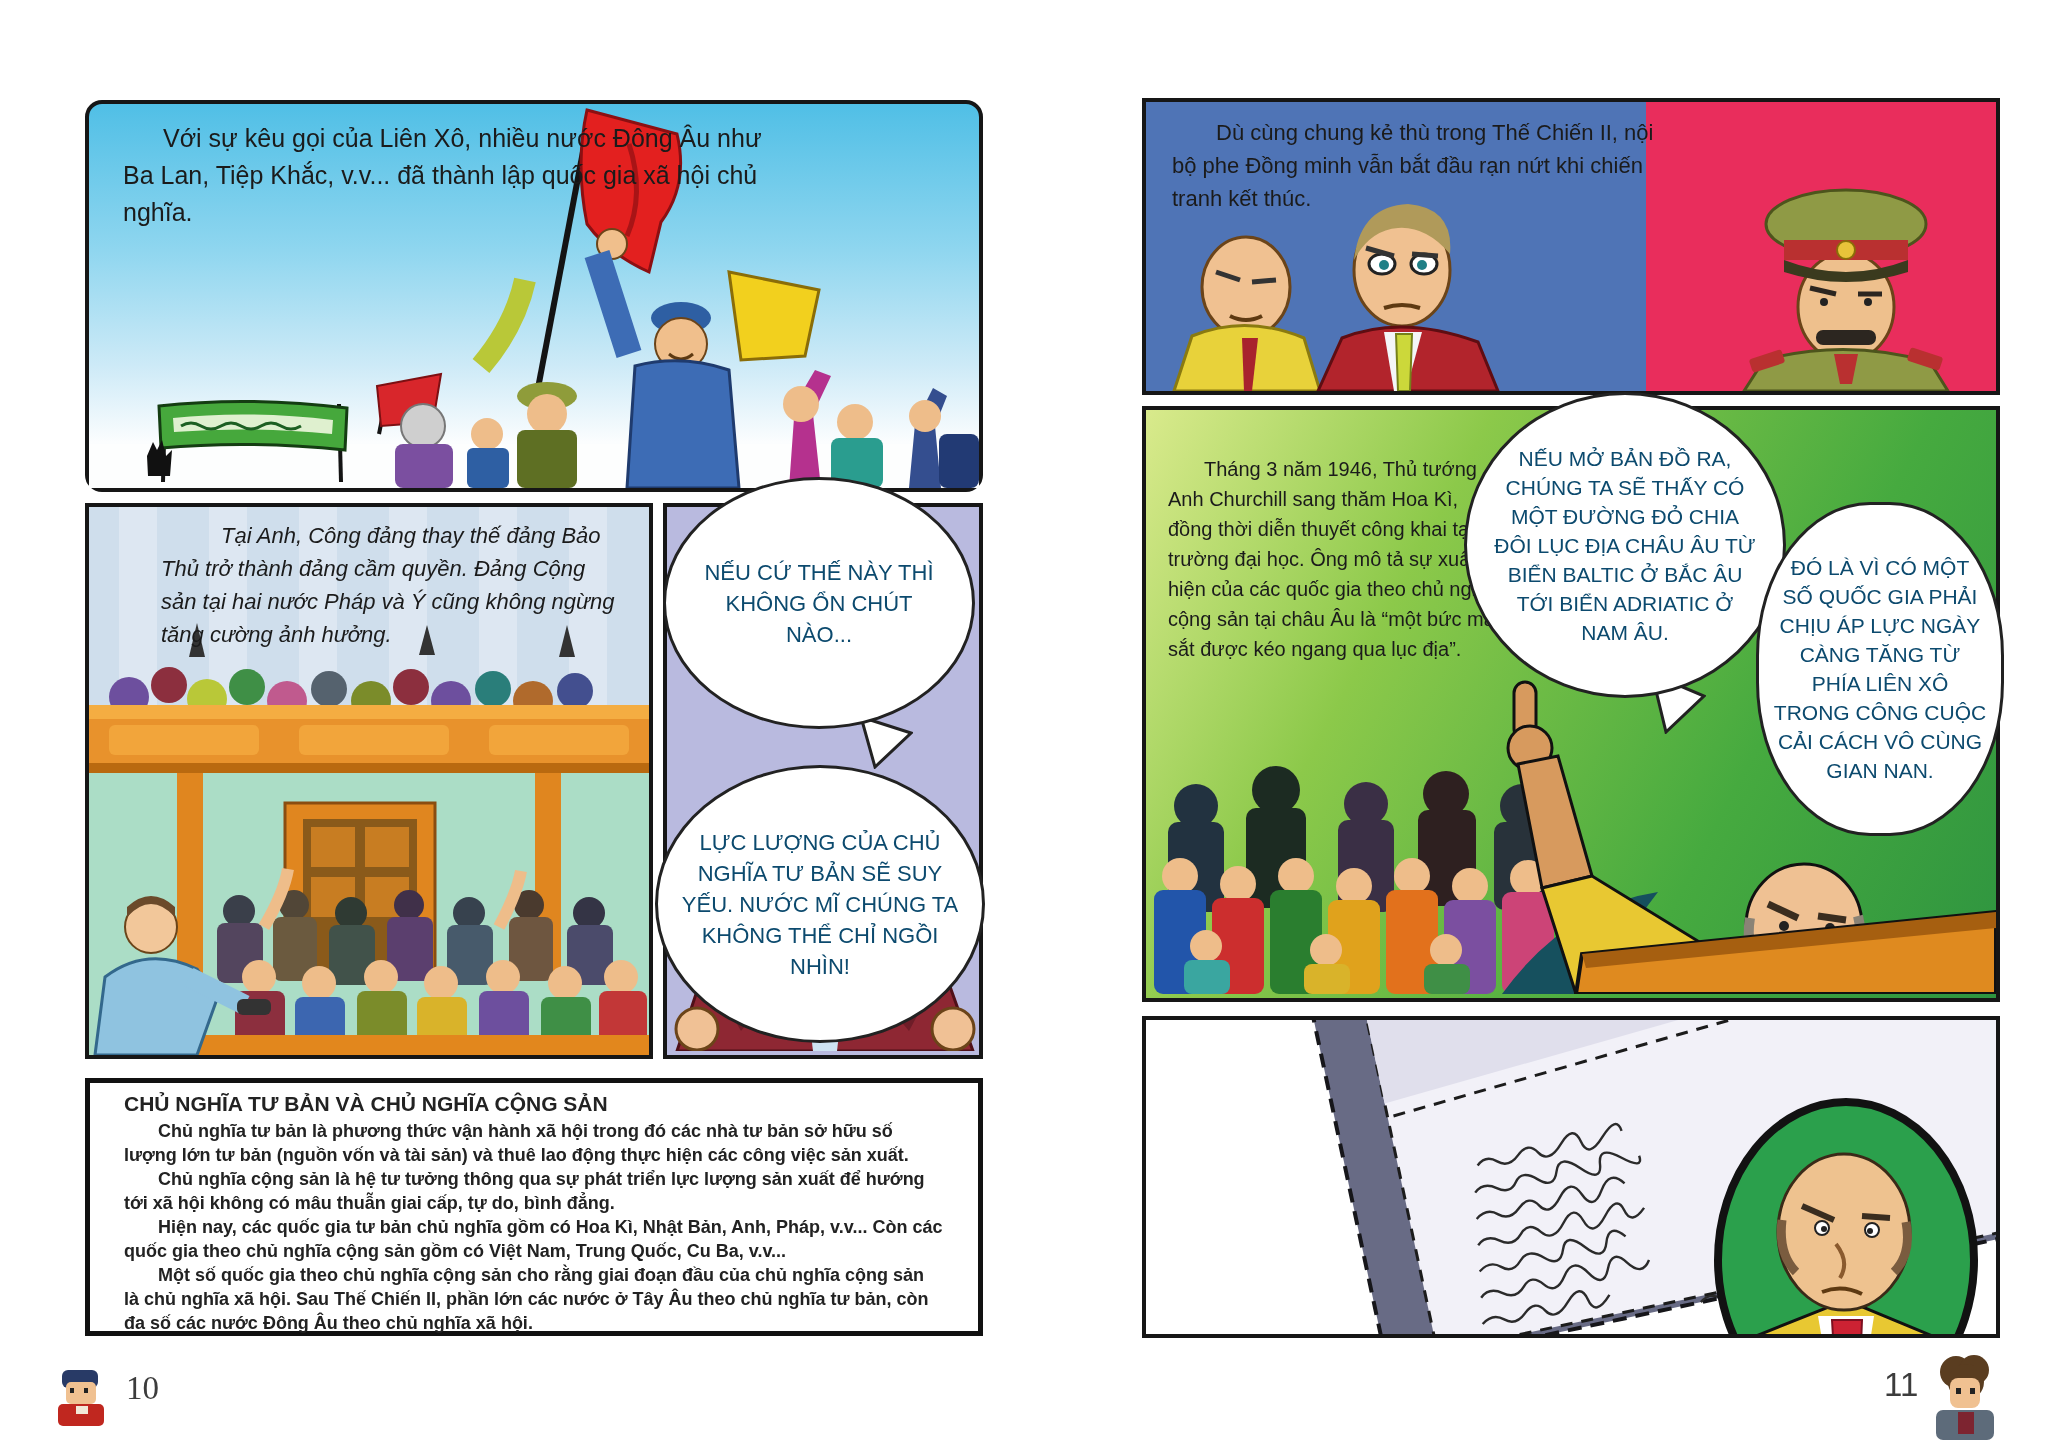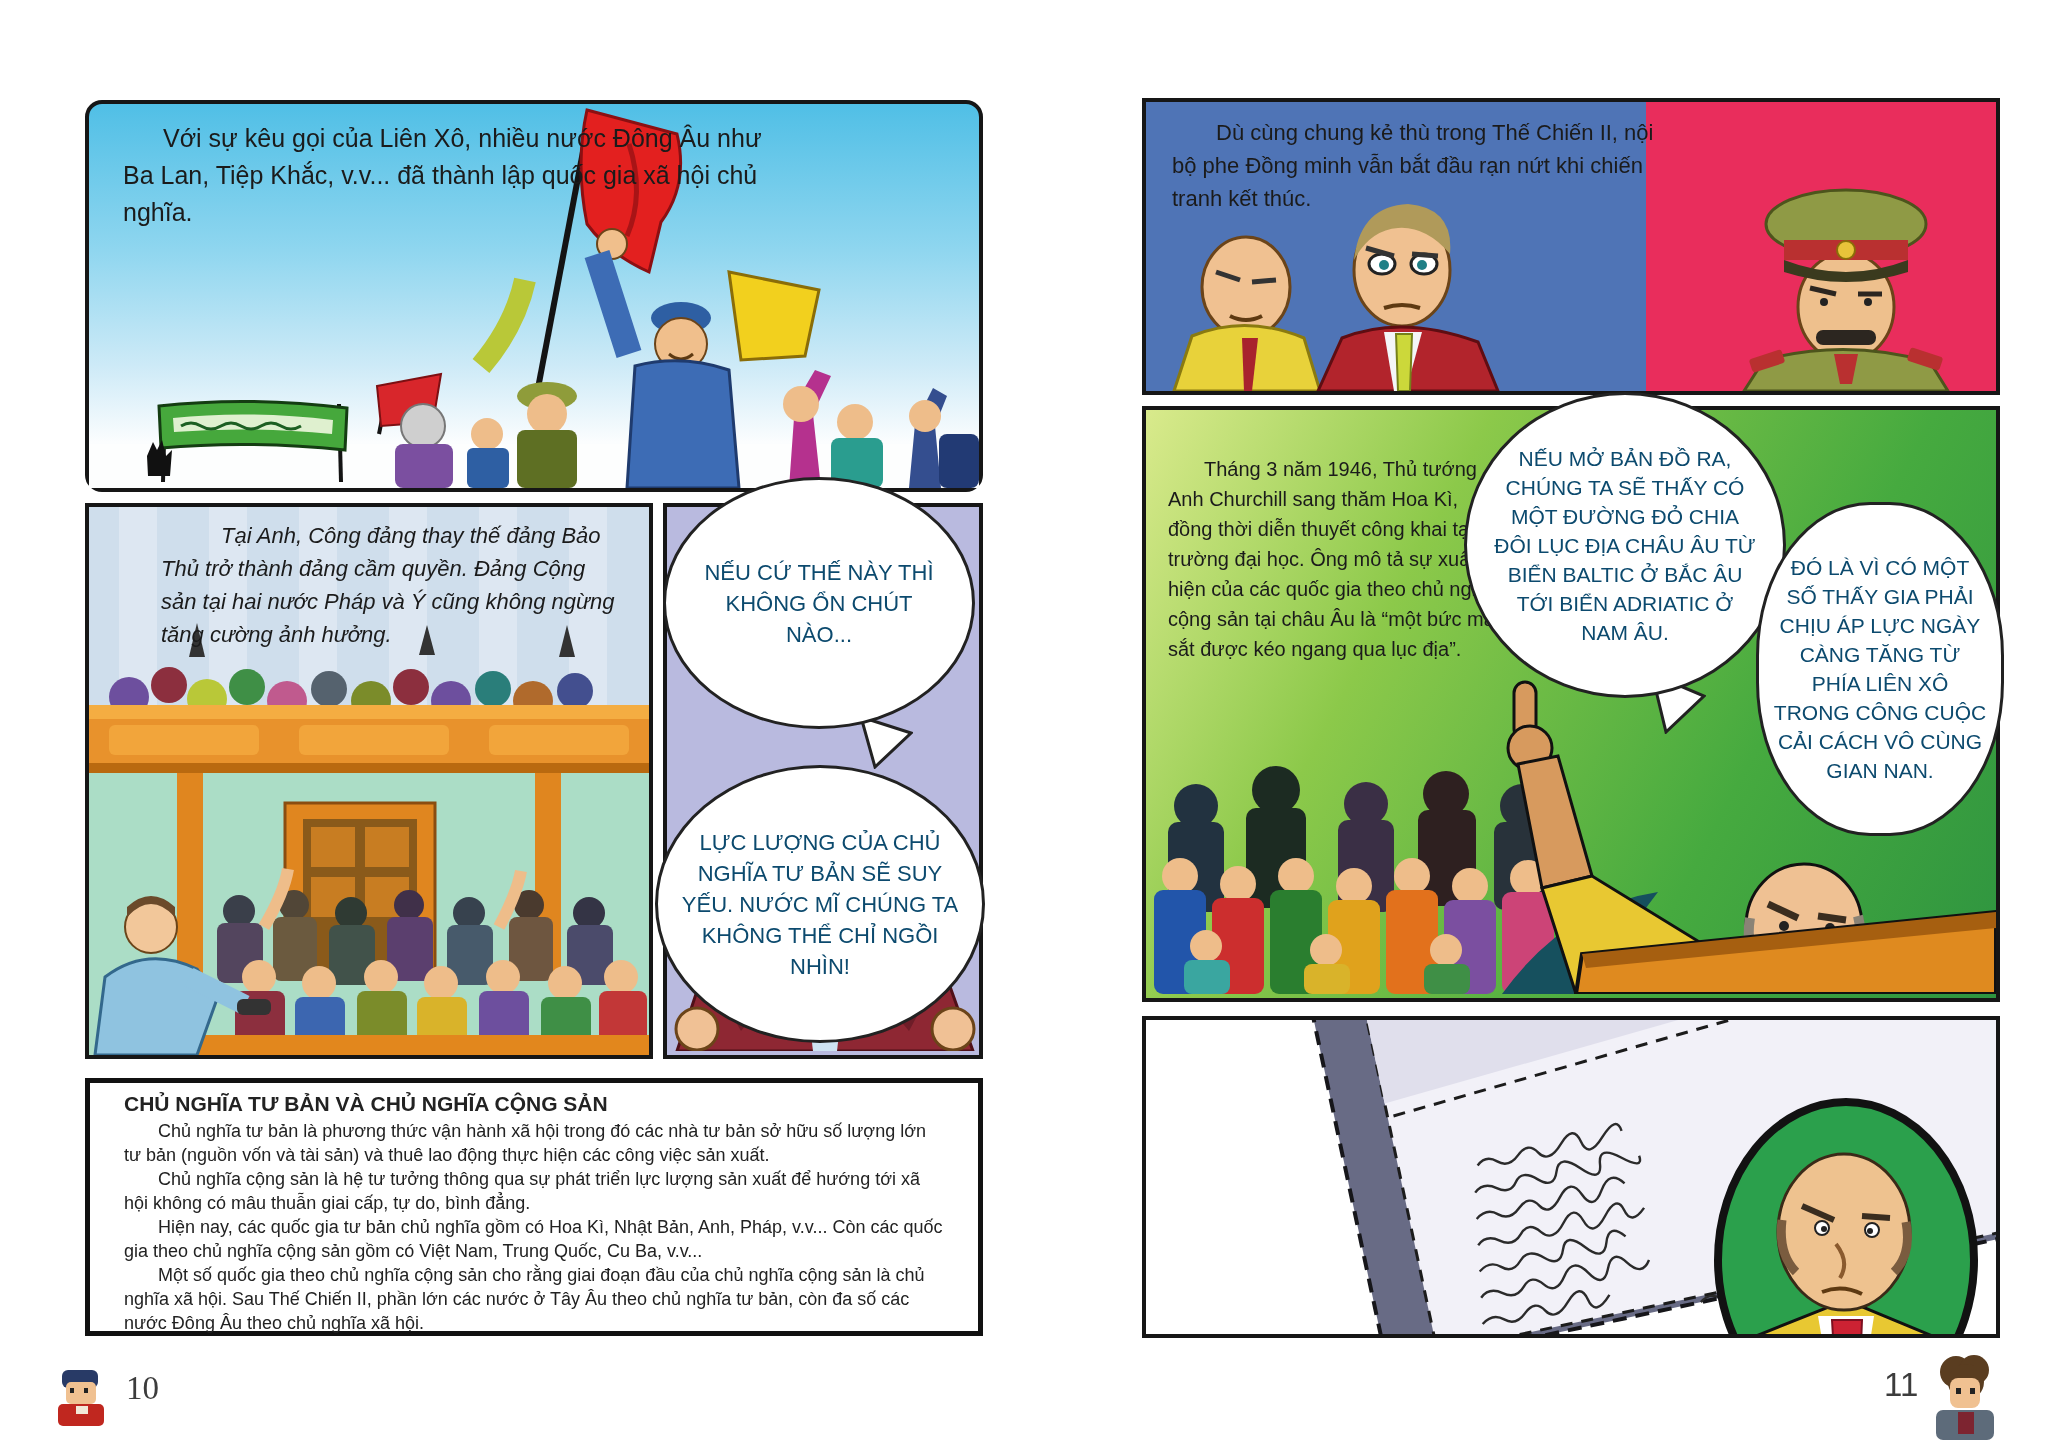--- a/index.html
+++ b/index.html
@@ -11,21 +11,21 @@
   .cap-md{font-size:22px;line-height:33px;}
   .cap-sm{font-size:20px;line-height:30px;}
   .bubble{position:absolute;background:#ffffff;border:3px solid #222;border-radius:50%;
           display:flex;align-items:center;justify-content:flex-start;text-align:center;
           color:#0c4a6e;z-index:6;box-sizing:border-box;}
   .bubble span{display:block;}
   .tail{position:absolute;z-index:5;}
   .info-box{position:absolute;background:#ffffff;border:5px solid #111;box-sizing:border-box;
             padding:8px 34px;color:#222;}
   .info-box h3{margin:0 0 2px 0;font-size:21px;font-weight:bold;line-height:26px;}
-  .info-box p{margin:0;font-size:18px;line-height:24px;text-indent:34px;}
+  .info-box p{margin:0;font-size:18px;line-height:24px;text-indent:34px;font-weight:bold;}
   .page-num{position:absolute;font-size:33px;color:#3c3c3c;z-index:8;
             font-family:"Liberation Sans", sans-serif;}
   .art{position:absolute;z-index:1;}
   svg{display:block;}
   
   #panel-rally{background:linear-gradient(180deg,#50bfe6 0%,#8fd6ef 38%,#cdeaf7 68%,#fbfdfe 88%,#ffffff 100%);}
   #panel-parliament{background:#c2410c;overflow:hidden;font-style:italic;}
   #panel-us-reaction{background:#b9badf;}
   #panel-allies{overflow:hidden;}
   #panel-speech{background:linear-gradient(118deg,#d9ea8c 0%,#8cc94a 30%,#46aa3f 68%,#2e9440 100%);}
@@ -301,21 +301,21 @@
     <div class="caption cap-sm" style="left:22px;top:44px;width:338px;text-indent:36px;">Tháng 3 năm 1946, Thủ tướng Anh Churchill sang thăm Hoa Kì, đồng thời diễn thuyết công khai tại trường đại học. Ông mô tả sự xuất hiện của các quốc gia theo chủ nghĩa cộng sản tại châu Âu là “một bức màn sắt được kéo ngang qua lục địa”.</div>
 
     <div class="bubble" style="left:318px;top:-18px;width:322px;height:306px;padding:30px 24px;font-size:21px;line-height:29px;">
       <span>NẾU MỞ BẢN ĐỒ RA, CHÚNG TA SẼ THẤY CÓ MỘT ĐƯỜNG ĐỎ CHIA ĐÔI LỤC ĐỊA CHÂU ÂU TỪ BIỂN BALTIC Ở BẮC ÂU TỚI BIỂN ADRIATIC Ở NAM ÂU.</span>
     </div>
     <svg class="tail" style="left:500px;top:262px;" width="60" height="62" viewBox="0 0 60 62">
       <polygon points="6,2 58,24 20,60" fill="#ffffff" stroke="#222" stroke-width="3"></polygon>
     </svg>
 
     <div class="bubble" style="left:610px;top:92px;width:248px;height:334px;border-radius:46%;padding:26px 14px;font-size:21px;line-height:29px;">
-      <span>ĐÓ LÀ VÌ CÓ MỘT SỐ THẤY GIA PHẢI CHỊU ÁP LỰC NGÀY CÀNG TĂNG TỪ PHÍA LIÊN XÔ TRONG CÔNG CUỘC CẢI CÁCH VÔ CÙNG GIAN NAN.</span>
+      <span>ĐÓ LÀ VÌ CÓ MỘT SỐ QUỐC GIA PHẢI CHỊU ÁP LỰC NGÀY CÀNG TĂNG TỪ PHÍA LIÊN XÔ TRONG CÔNG CUỘC CẢI CÁCH VÔ CÙNG GIAN NAN.</span>
     </div>
 
     <svg class="art" style="left:0;bottom:4px;" width="850" height="588" viewBox="0 0 850 588">
 
       <g>
         <circle cx="50" cy="400" r="22" fill="#223240"></circle>
           <rect x="22" y="416" width="56" height="90" rx="10" fill="#223240"></rect>
         <circle cx="130" cy="384" r="24" fill="#1c2b22"></circle>
           <rect x="100" y="402" width="60" height="100" rx="10" fill="#1c2b22"></rect>
         <circle cx="220" cy="398" r="22" fill="#3a2f45"></circle>

